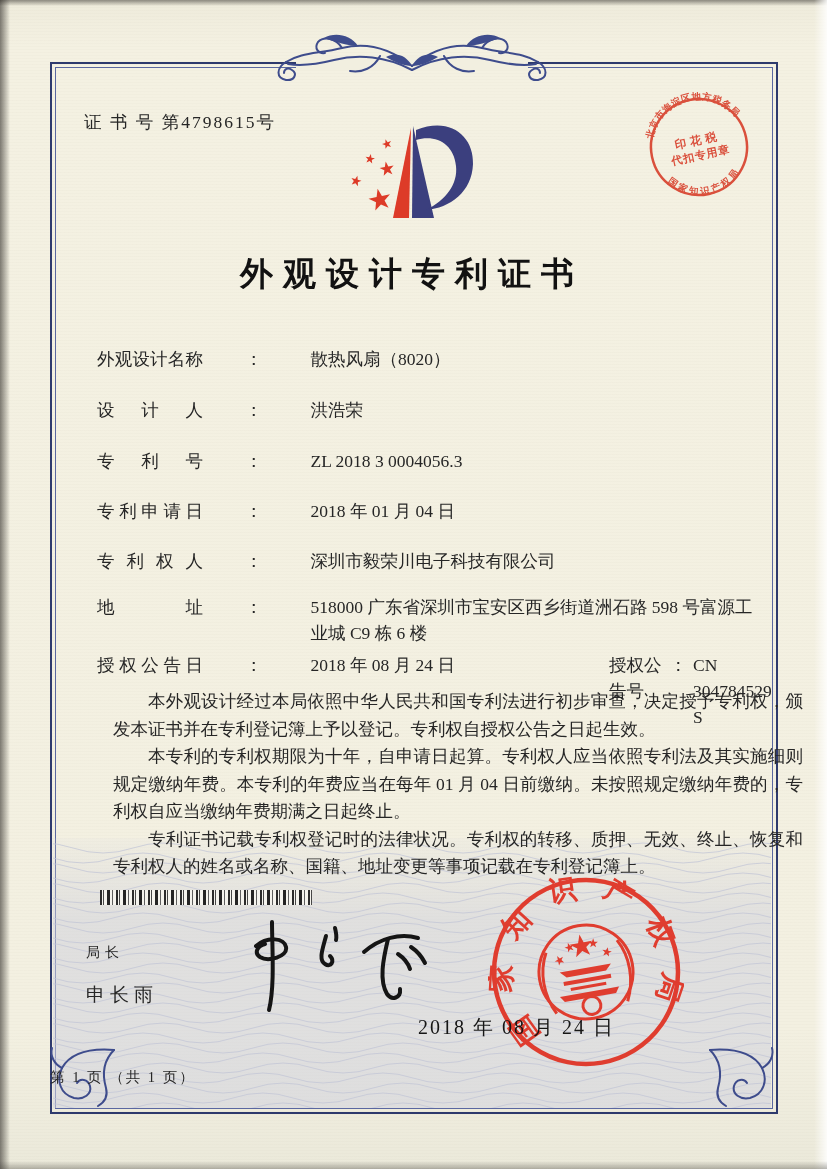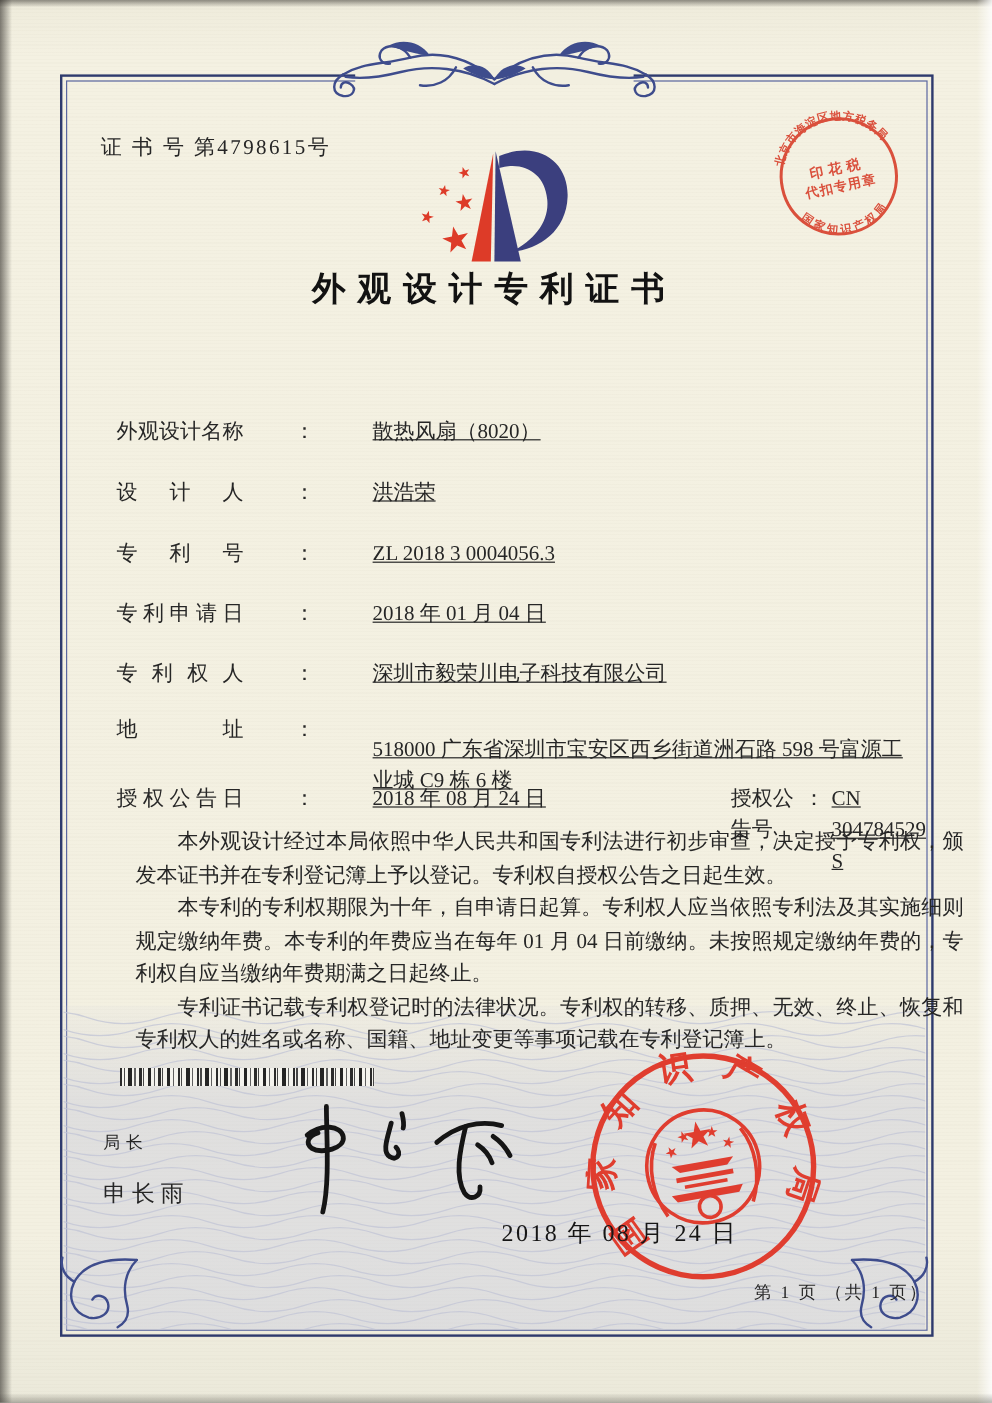--- a/index.html
+++ b/index.html
@@ -22,46 +22,46 @@
   .frame{position:absolute;left:50px;top:62px;width:724px;height:1048px;
          border:2px solid #2e3a6d;z-index:1;}
   .frame-inner{position:absolute;inset:3px;border:1px solid #5a67a0;}
   .orn-mask{position:absolute;left:296px;top:56px;width:232px;height:14px;background:#f2efe0;z-index:2;}
   .ornament{position:absolute;left:262px;top:26px;z-index:3;}
   .corner{position:absolute;z-index:3;}
   
   .cert-no{position:absolute;left:84px;top:110px;font-size:17.5px;letter-spacing:2px;z-index:4;text-align:center;}
   .logo{position:absolute;left:342px;top:114px;z-index:4;}
   .stamp-tax{position:absolute;left:644px;top:92px;z-index:6;opacity:.92;}
-  .title{position:absolute;left:50px;top:222px;width:724px;text-align:center;
-         font-size:28px;font-weight:700;letter-spacing:10px;color:#121212;z-index:4;}
+  .title{position:absolute;left:50px;top:252px;width:724px;text-align:center;
+         font-size:33px;font-weight:700;letter-spacing:10px;color:#121212;z-index:4;}
   
   .fieldrow{position:absolute;left:97px;display:flex;align-items:flex-start;
             font-size:17.5px;z-index:4;line-height:26px;gap:42px;}
   .f-label{display:inline-block;width:106px;text-align:justify;text-align-last:justify;}
   .f-colon{display:inline-block;}
-  .f-value{display:inline-block;margin-left:6px;text-decoration:underline;}
-  .f-value.addr{width:452px;margin-top:17px;}
+  .f-value{display:inline-block;margin-left:6px;}
+  .f-value.addr{width:452px;}
   .grant-no{position:absolute;left:468px;top:0;display:flex;font-size:17.5px;margin-left:44px;}
   
   .paras{position:absolute;left:84px;top:688px;width:690px;z-index:4;margin-left:29px;}
   .paras p{margin:0;text-indent:2em;font-size:17.5px;line-height:27.5px;text-align:justify;}
   
   .band{position:absolute;left:53px;top:838px;width:718px;height:270px;z-index:2;
         background:linear-gradient(180deg,rgba(216,217,226,.12),rgba(205,207,220,.5) 30%,rgba(208,210,223,.55));}
   .waves{position:absolute;left:53px;top:838px;z-index:2;opacity:.75;}
   .barcode{position:absolute;left:100px;top:890px;width:212px;height:15px;z-index:4;opacity:.92;
         background:repeating-linear-gradient(90deg,#1c1c1c 0 2px,#f6f5ef 2px 3px,#3a3a3a 3px 4px,
         #f6f5ef 4px 7px,#141414 7px 10px,#f6f5ef 10px 12px,#555 12px 13px,#f6f5ef 13px 16px);}
   .director-title{position:absolute;left:86px;top:944px;font-size:14px;letter-spacing:5px;z-index:4;}
   .director-name{position:absolute;left:86px;top:982px;font-size:19px;letter-spacing:5px;z-index:4;}
   .signature{position:absolute;left:238px;top:916px;z-index:5;}
   .seal{position:absolute;left:488px;top:874px;z-index:5;opacity:.95;}
   .seal-date{position:absolute;left:418px;top:1014px;font-size:20px;letter-spacing:2px;z-index:6;color:#161616;}
-  .footer{position:absolute;left:50px;top:1068px;width:724px;text-align:right;
+  .footer{position:absolute;left:50px;top:1068px;width:724px;text-align:left;
           font-size:14.5px;letter-spacing:2px;z-index:4;}
 </style>
 </head>
 <body>
 
 <div id="stage">
   <div class="paper"></div>
 
   <div class="frame">
     <div class="frame-inner"></div>

